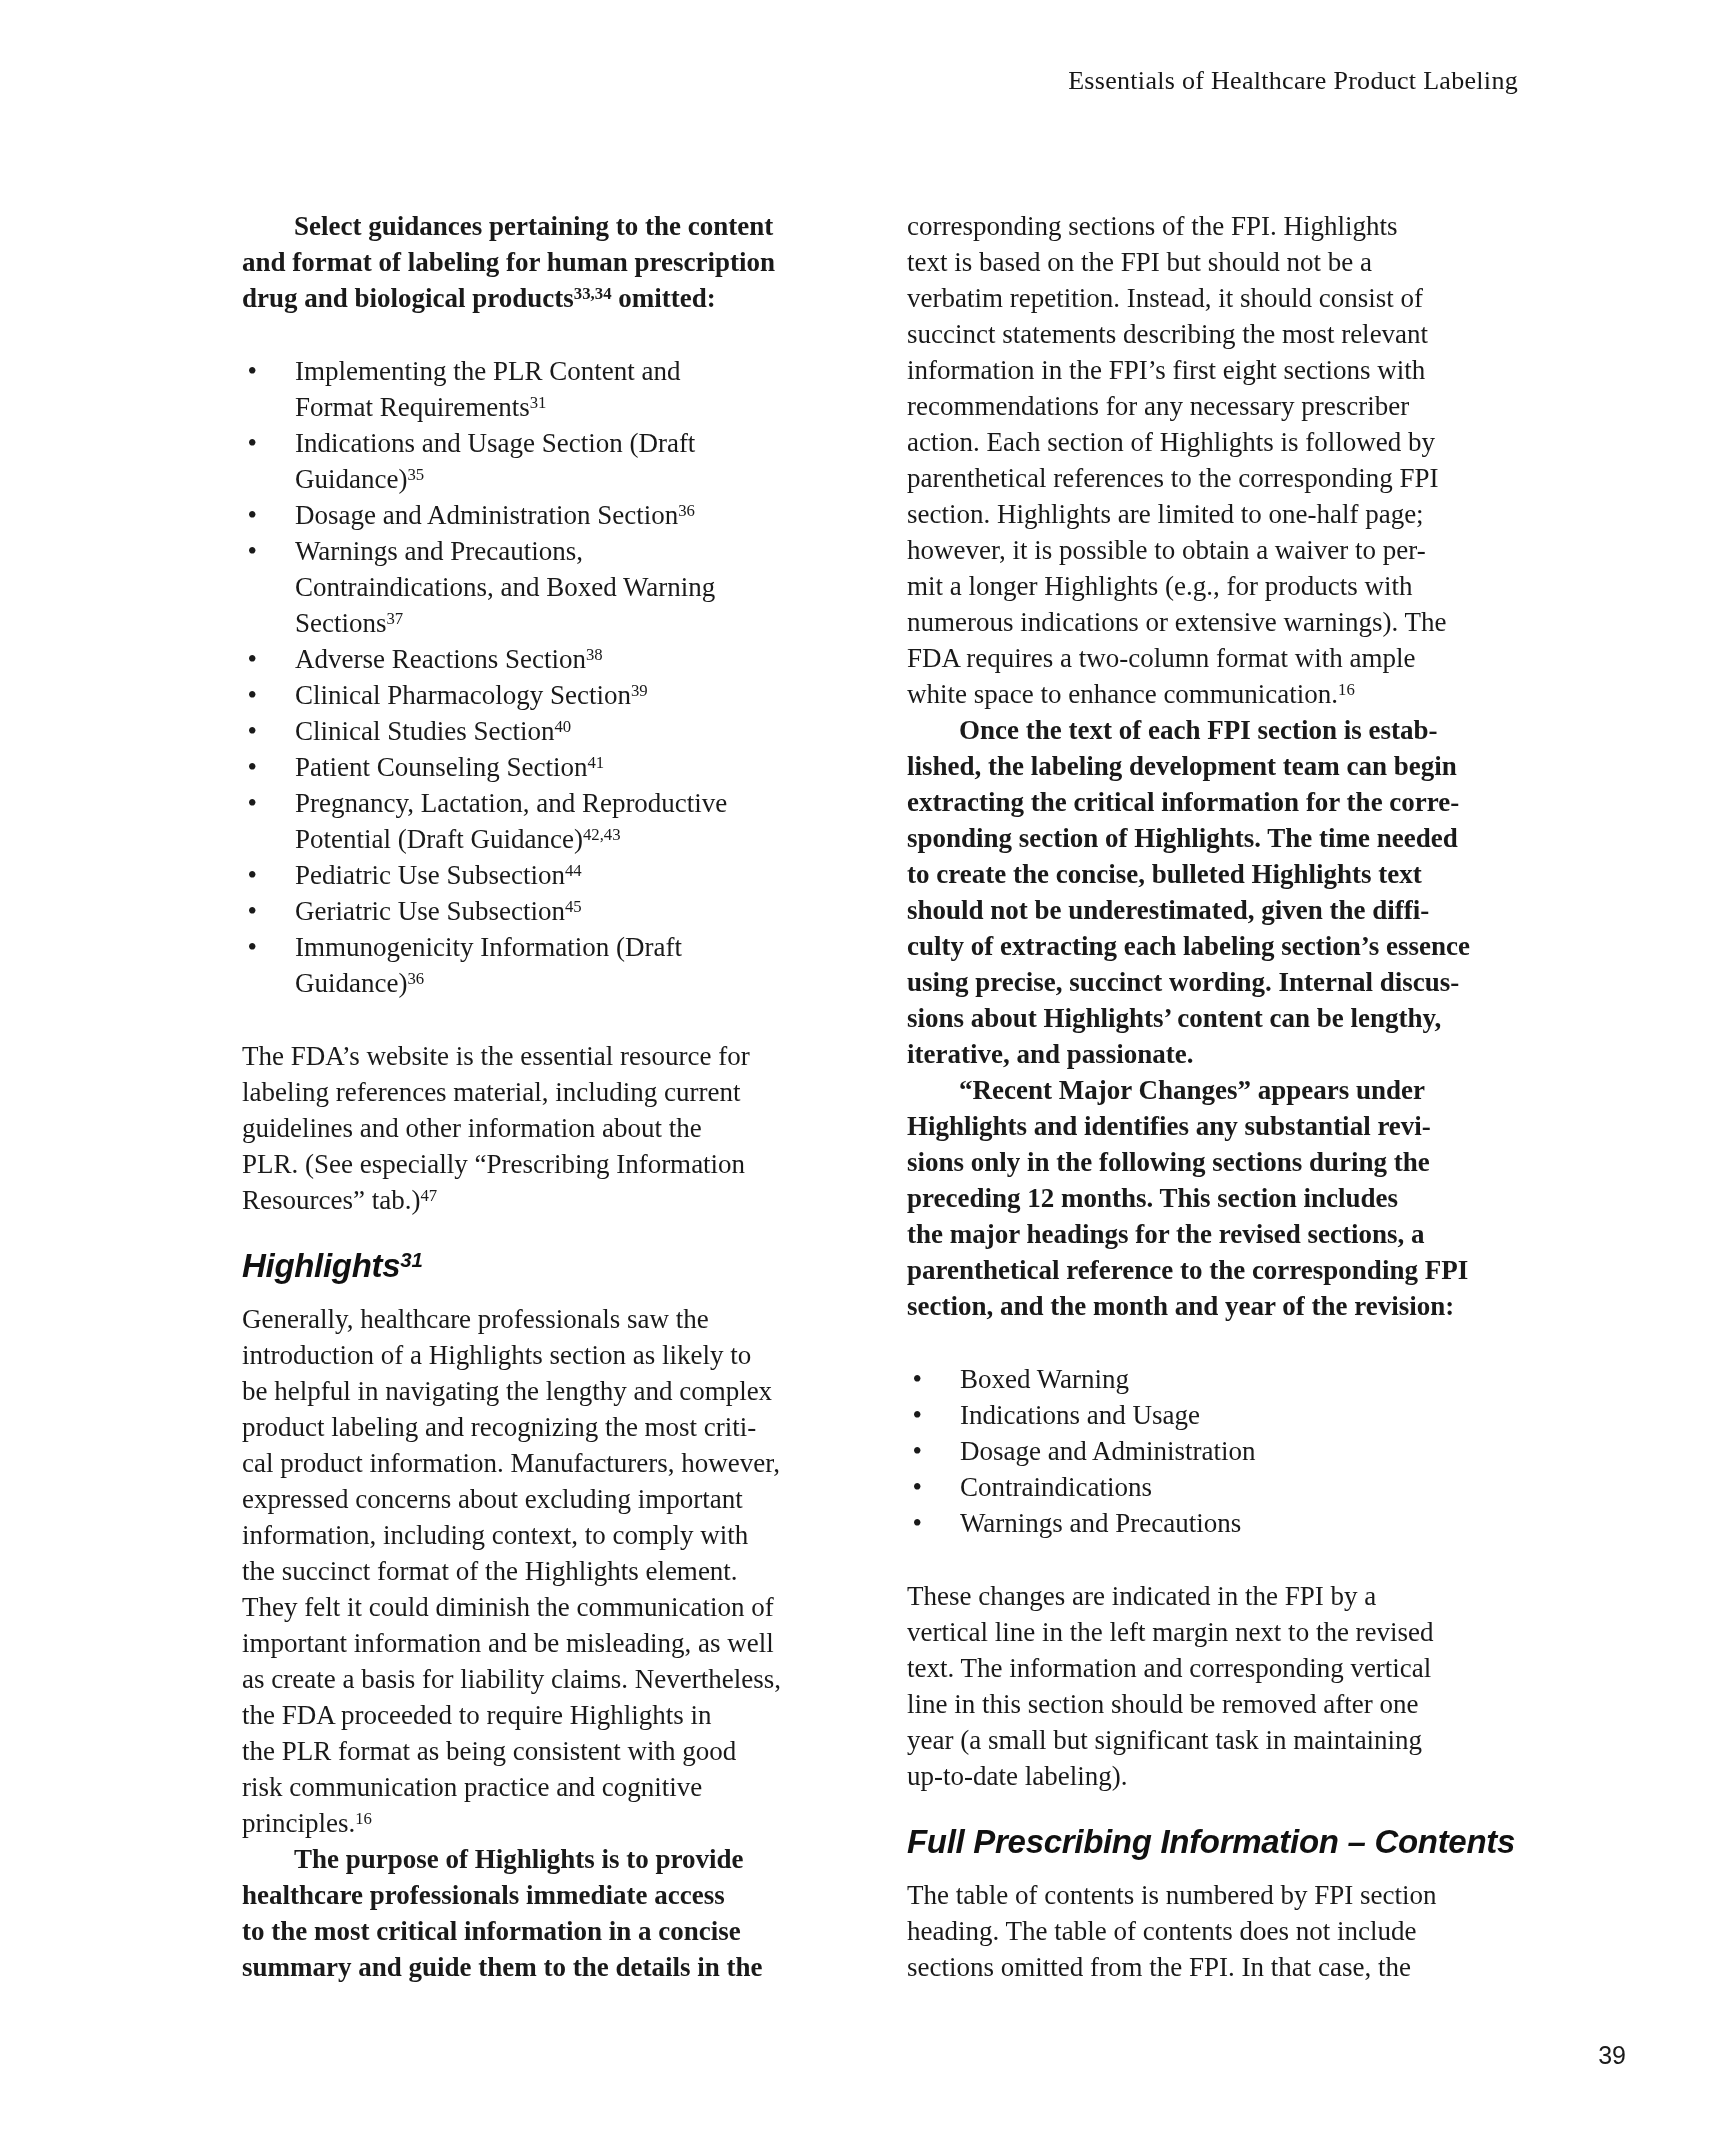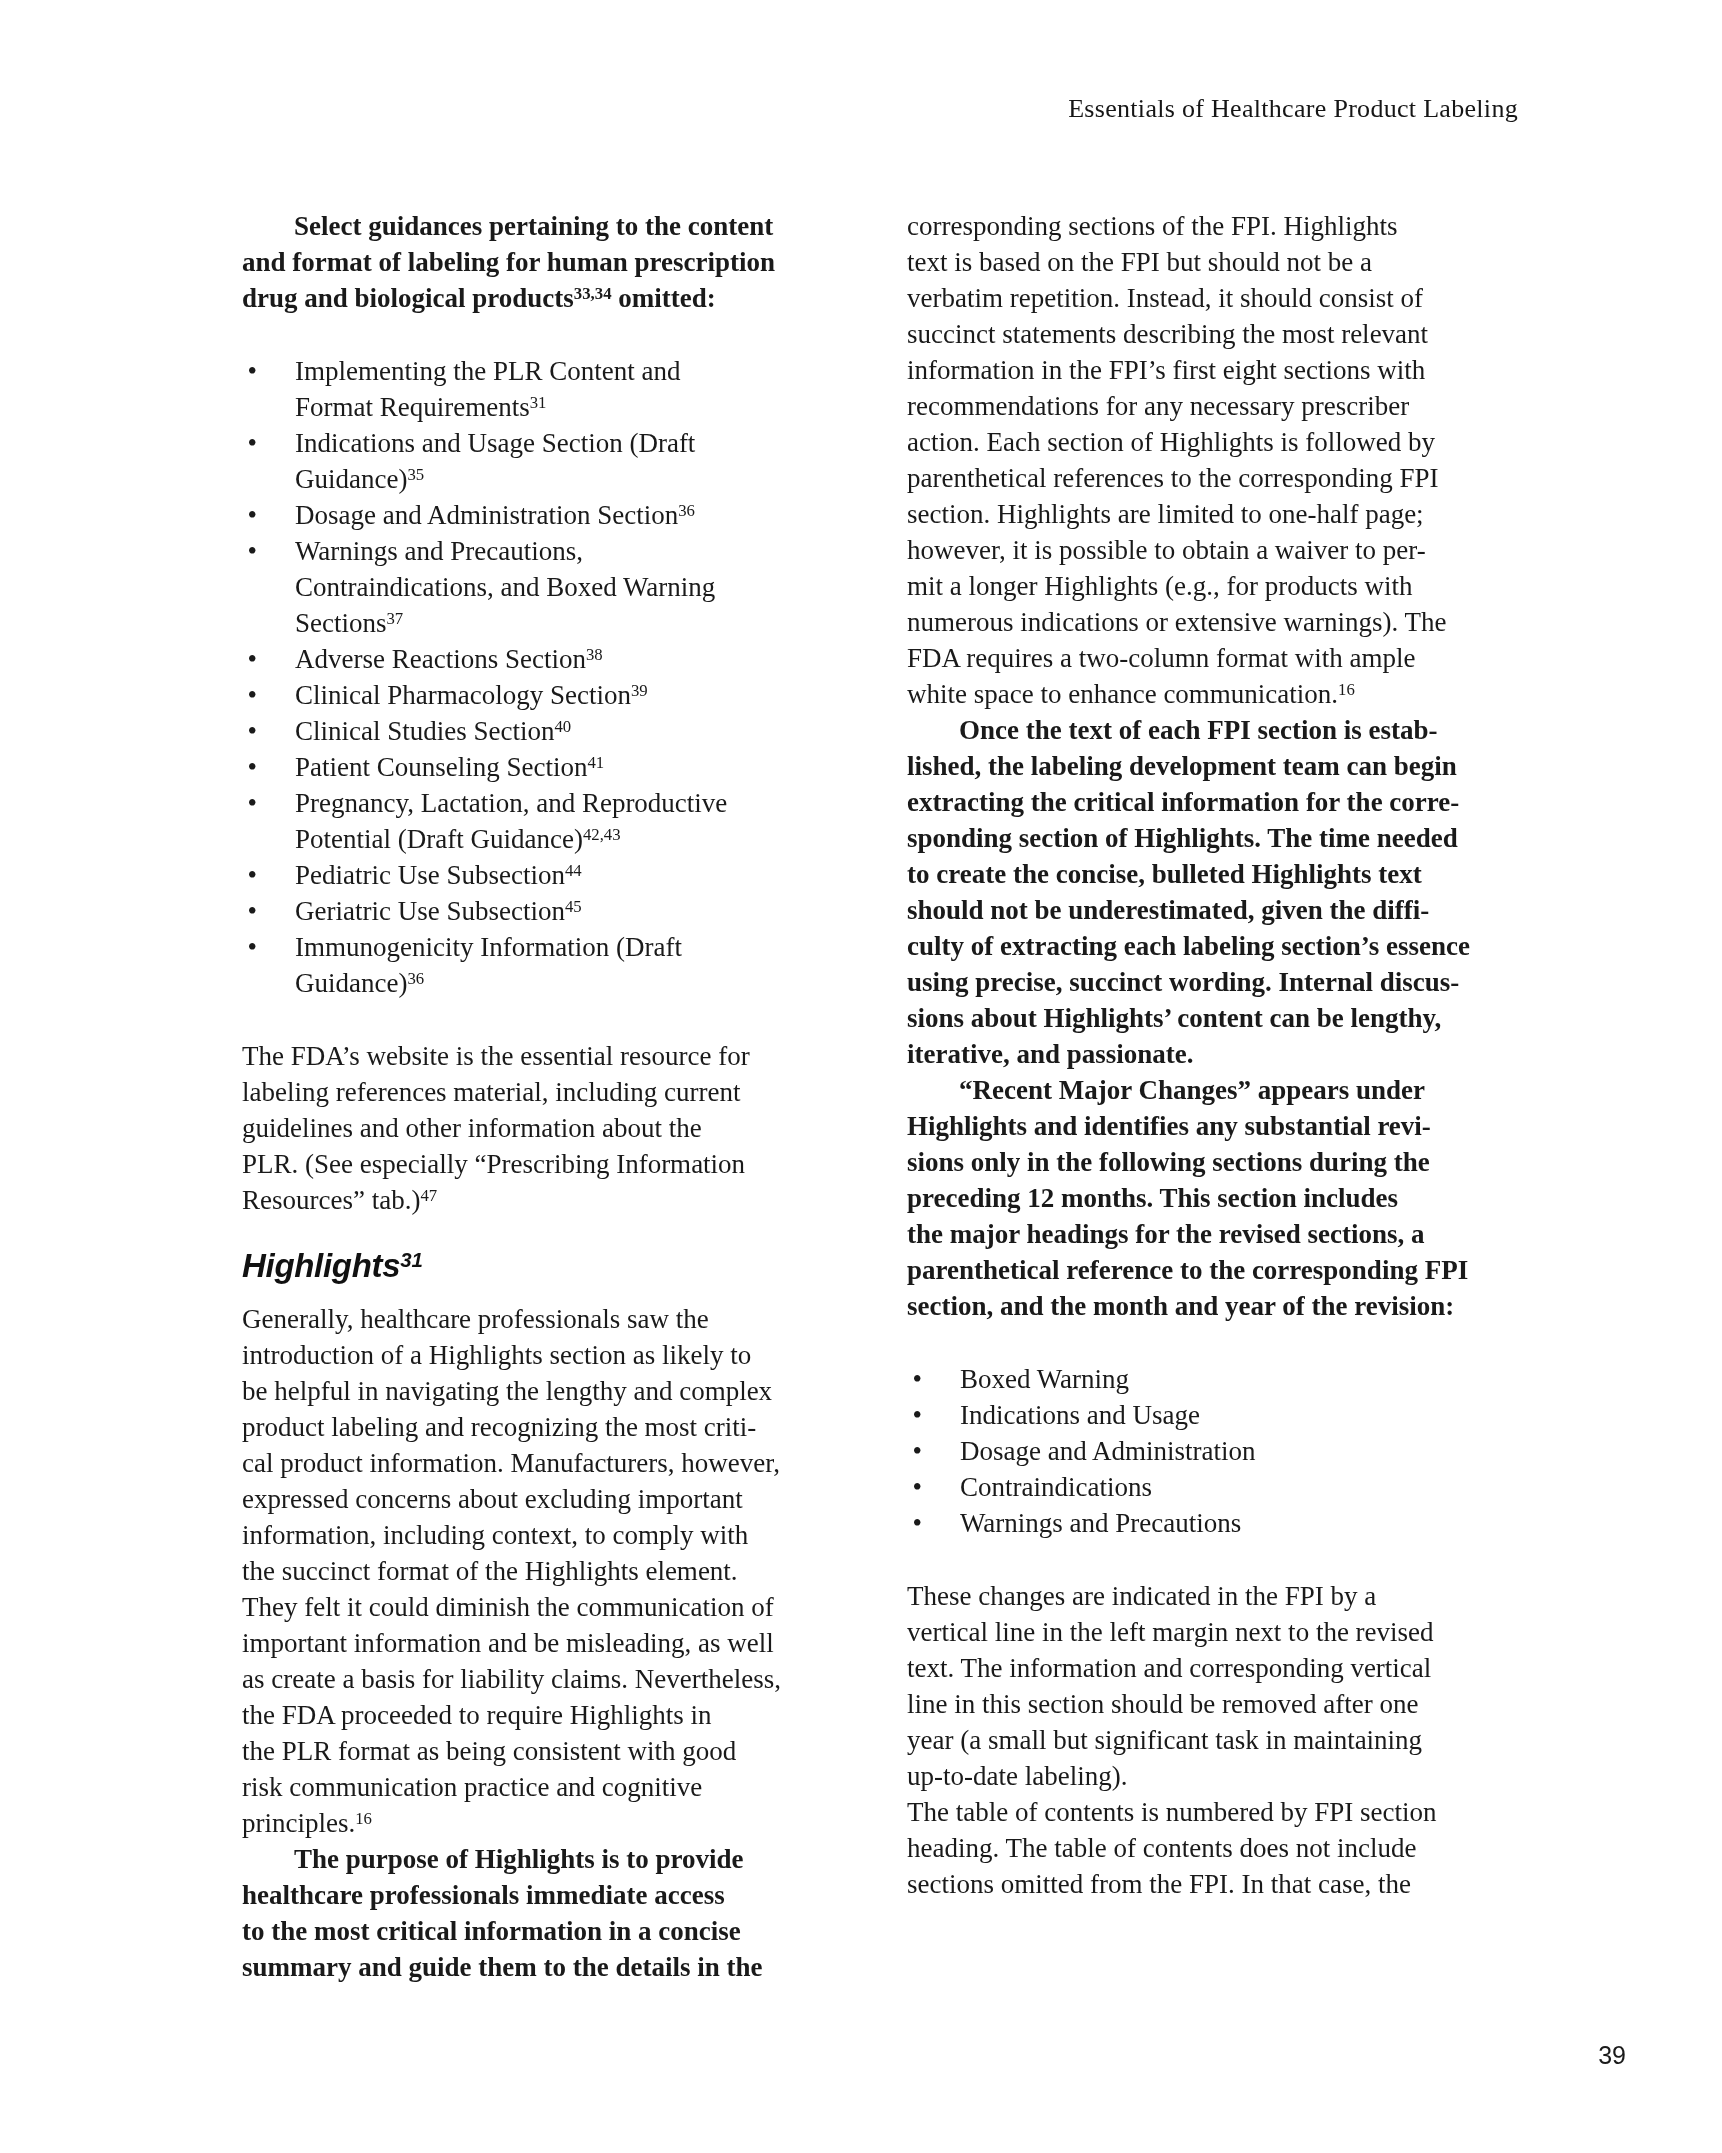--- a/index.html
+++ b/index.html
@@ -14,21 +14,20 @@
   }
   .running-head {
     position: absolute;
     top: 66px;
     right: 204px;
     font-family: "Liberation Serif", serif;
     font-size: 26px;
     letter-spacing: 0.3px;
     color: #161616;
     white-space: nowrap;
-    margin-top: 28px;
   }
   .col {
     position: absolute;
     top: 208px;
     width: 656px;
     font-size: 27px;
     line-height: 36px;
     white-space: pre-wrap;
   }
   .col-left  { left: 242px; }
@@ -139,19 +138,19 @@
 Highlights and identifies any substantial revi-
 sions only in the following sections during the
 preceding 12 months. This section includes
 the major headings for the revised sections, a
 parenthetical reference to the corresponding FPI
 section, and the month and year of the revision:</span></p><ul class="bullets"><li><span class="bullet">•</span><span>Boxed Warning</span></li><li><span class="bullet">•</span><span>Indications and Usage</span></li><li><span class="bullet">•</span><span>Dosage and Administration</span></li><li><span class="bullet">•</span><span>Contraindications</span></li><li><span class="bullet">•</span><span>Warnings and Precautions</span></li></ul><p><span>These changes are indicated in the FPI by a
 vertical line in the left margin next to the revised
 text. The information and corresponding vertical
 line in this section should be removed after one
 year (a small but significant task in maintaining
-up-to-date labeling).</span></p><p><span>The table of contents is numbered by FPI section
+up-to-date labeling).</span></p><h2 class="section-heading"><span>Full Prescribing Information – Contents</span></h2><p><span>The table of contents is numbered by FPI section
 heading. The table of contents does not include
 sections omitted from the FPI. In that case, the</span></p></div>
 
   <div class="page-number">39</div>
 </div>
 
 
 </body></html>

